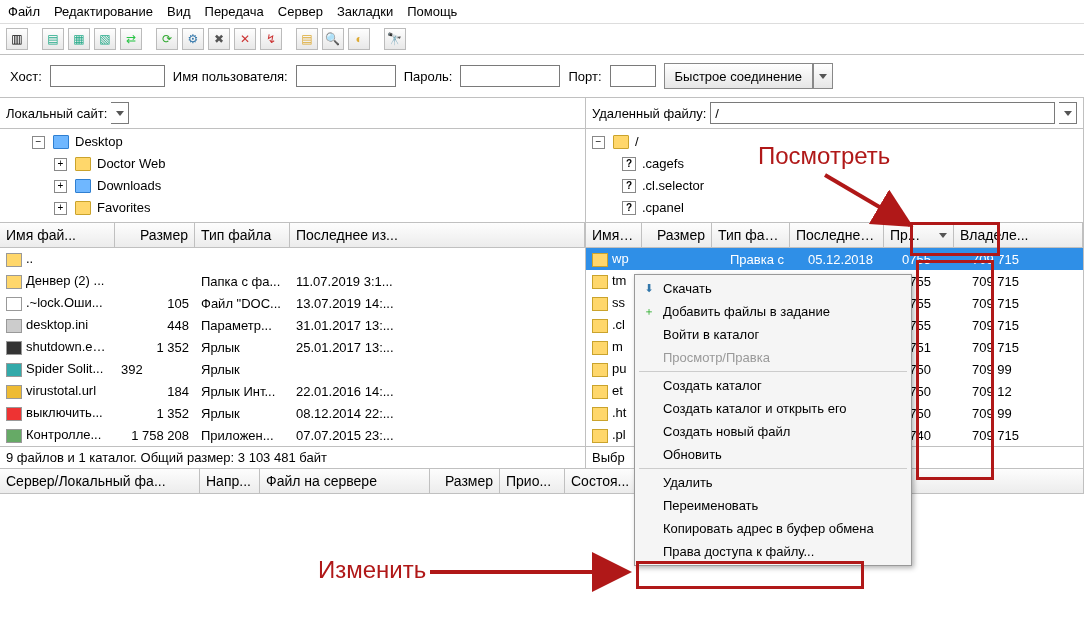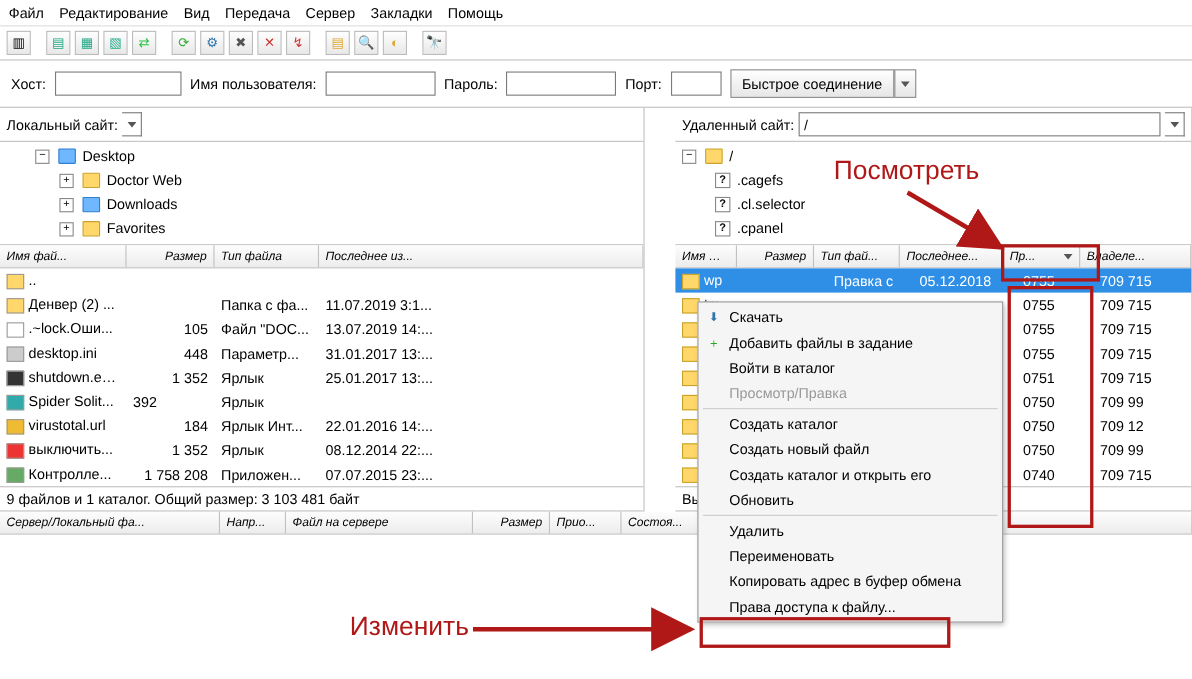--- a/index.html
+++ b/index.html
@@ -7,35 +7,35 @@
   .menubar { display:flex; gap:14px; padding:4px 8px; border-bottom:1px solid #ddd; }
   .menubar span { cursor:default; }
   .toolbar { display:flex; gap:4px; padding:4px 6px; border-bottom:1px solid #c0c0c0; align-items:center; }
   .tbtn { width:22px; height:22px; border:1px solid #bbb; display:flex; align-items:center; justify-content:center; background:linear-gradient(#fefefe,#e8e8e8); font-size:12px; }
   .sep { width:6px; }
   .connbar { display:flex; align-items:center; gap:8px; padding:8px 10px; border-bottom:1px solid #c0c0c0; }
   .connbar label { font-size:13px; }
   .connbar input { border:1px solid #7a7a7a; height:22px; padding:2px 4px; font-size:13px; }
   .quickbtn { border:1px solid #888; padding:3px 10px; background:linear-gradient(#fff,#e6e6e6); display:flex; align-items:center; gap:6px;}
   .dropbtn { border:1px solid #888; width:20px; height:26px; display:flex; align-items:center; justify-content:center; background:linear-gradient(#fff,#e6e6e6);}
-  .panes { display:flex;gap:28px; }
+  .panes { display:flex; }
   .pane { flex:1; border-right:1px solid #c0c0c0; }
   .pathrow { display:flex; align-items:center; gap:4px; padding:4px 6px; border-bottom:1px solid #c0c0c0;}
   .pathrow input { flex:1; border:1px solid #7a7a7a; height:22px; padding:2px 4px; font-size:13px;}
   .pathrow .dd { width:18px; height:22px; border:1px solid #7a7a7a; border-left:none; display:flex; align-items:center; justify-content:center;}
   .tree { height:94px; overflow:auto; padding:2px 6px; border-bottom:1px solid #c0c0c0; font-size:13px; line-height:22px;}
   .tree .row { display:flex; align-items:center; gap:4px;}
   .tree .indent1 { padding-left:26px;}
   .tree .indent2 { padding-left:48px;}
   .expander { width:13px; height:13px; border:1px solid #888; display:inline-flex; align-items:center; justify-content:center; font-size:10px; line-height:10px; margin-right:4px;}
   .ficon { width:16px; height:14px; display:inline-block; background:#ffd76b; border:1px solid #caa32c; border-radius:1px; position:relative; margin-right:2px;}
   .ficon.blue { background:#6fb7ff; border-color:#2f7fd1;}
   .qicon { width:14px; height:14px; display:inline-flex; align-items:center; justify-content:center; border:1px solid #888; font-size:10px; font-weight:bold; margin-right:2px; background:#fff;}
   .headers { display:flex; border-bottom:1px solid #c0c0c0; background:linear-gradient(#fdfdfd,#ececec);}
-  .hcell { border-right:1px solid #c0c0c0; padding:4px 6px; font-size:11px; white-space:nowrap; overflow:hidden; text-overflow:ellipsis;font-style:italic;}
+  .hcell { border-right:1px solid #c0c0c0; padding:4px 6px; font-size:14px; white-space:nowrap; overflow:hidden; text-overflow:ellipsis;}
   .filelist { }
   .frow { display:flex; height:22px; align-items:center;}
   .frow.sel { background:#2f8fe7; color:#fff;}
   .fcell { padding:2px 6px; white-space:nowrap; overflow:hidden; text-overflow:ellipsis; font-size:13px;}
   .icon-sm { width:16px; height:14px; display:inline-block; vertical-align:middle; margin-right:4px;}
   .icon-folder { background:#ffd76b; border:1px solid #caa32c;}
   .status { padding:3px 6px; border-top:1px solid #c0c0c0; border-bottom:1px solid #c0c0c0; font-size:13px;}
   .queueheaders { display:flex; background:linear-gradient(#fdfdfd,#ececec); border-bottom:1px solid #c0c0c0;align-items:flex-end;}
   .queueheaders .hcell { }
   .redbox { position:absolute; border:3px solid #b01818; pointer-events:none;}
@@ -193,21 +193,21 @@
           <div class="fcell" style="width:80px;text-align:right">1 758 208</div>
           <div class="fcell" style="width:95px">Приложен...</div>
           <div class="fcell" style="flex:1">07.07.2015 23:...</div>
         </div>
       </div>
     <div class="status">9 файлов и 1 каталог. Общий размер: 3 103 481 байт</div>
   </div>
 
   <div class="pane" style="flex:1; position:relative;">
     <div class="pathrow">
-      <span>Удаленный сайт:</span>
+      <span>Удаленный файлу:</span>
       <input value="/" style="">
       <div class="dd">
           <div class="triangle-down"></div>
         </div>
     </div>
     <div class="tree">
       <div class="row">
           <span class="expander">−</span>
           <span class="ficon"></span>
           <span>/</span>
@@ -337,24 +337,24 @@
       <span>Войти в каталог</span>
     </div>
   <div class="mi disabled">
       <span>Просмотр/Правка</span>
     </div>
   <div class="sepline"></div>
   <div class="mi">
       <span>Создать каталог</span>
     </div>
   <div class="mi">
+      <span>Создать каталог и открыть его</span>
+    </div>
+  <div class="mi">
       <span>Создать новый файл</span>
-    </div>
-  <div class="mi">
-      <span>Создать каталог и открыть его</span>
     </div>
   <div class="mi">
       <span>Обновить</span>
     </div>
   <div class="sepline"></div>
   <div class="mi">
       <span>Удалить</span>
     </div>
   <div class="mi">
       <span>Переименовать</span>

